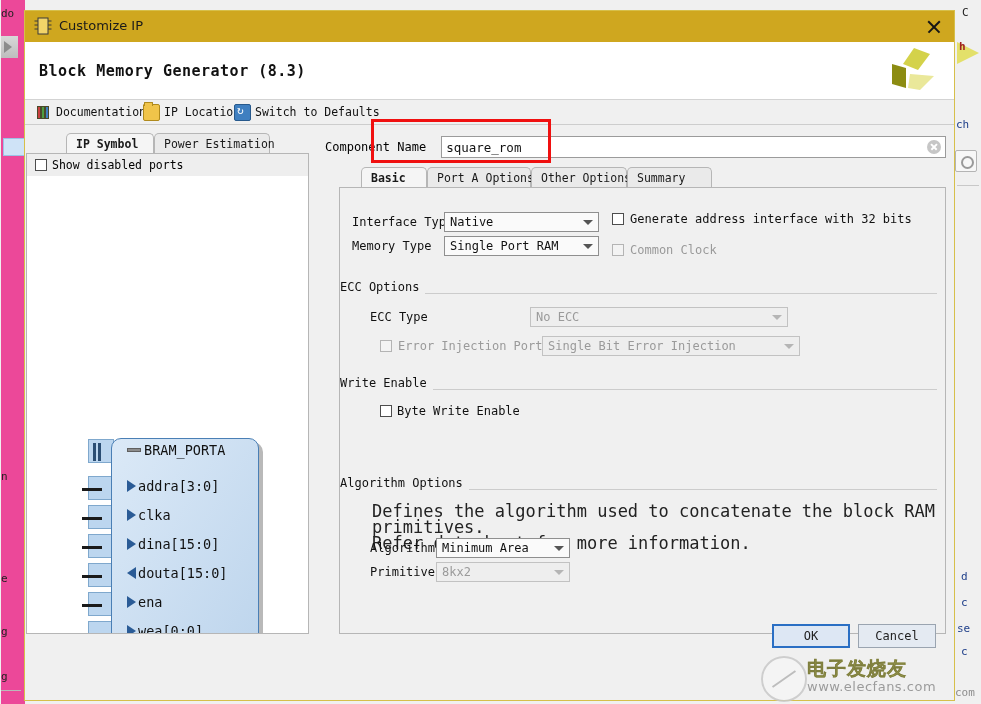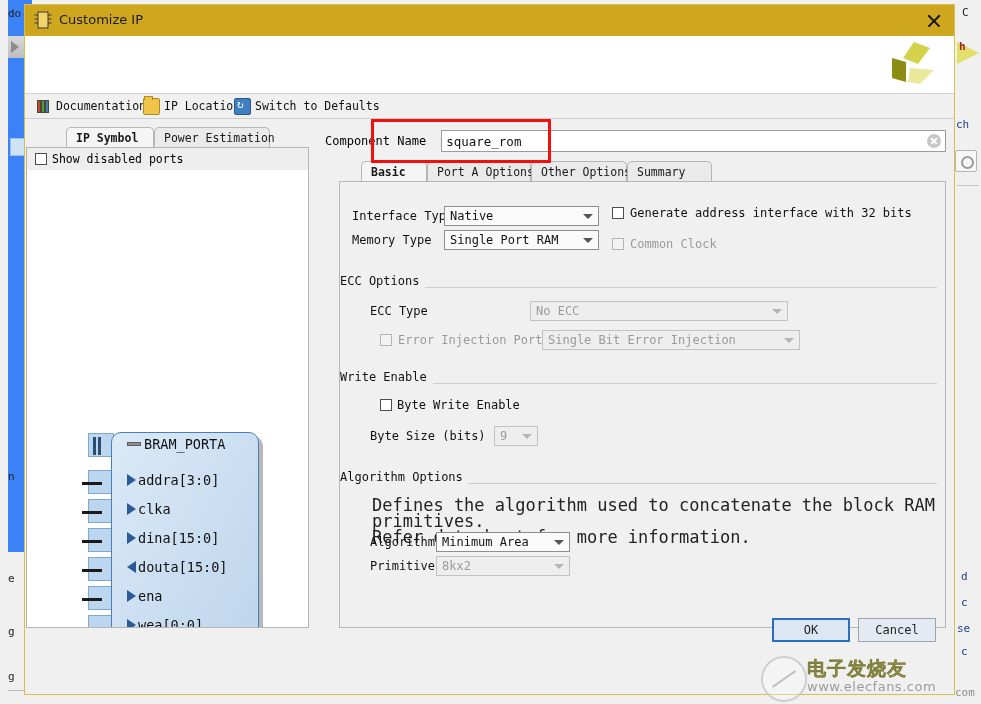--- a/index.html
+++ b/index.html
@@ -4,39 +4,39 @@
 <style>
   html,body{margin:0;padding:0;}
   body{
     width:981px;height:704px;overflow:hidden;position:relative;
     background:#f0f0f0;
     font-family:"DejaVu Sans Mono","Liberation Mono",monospace;
     font-size:12px;color:#000;
   }
 
   
-  #bg-left{position:absolute;left:8px;top:0;width:24px;height:552px;background:#3b82f6;}
+  #bg-left{position:absolute;left:1px;top:0;width:24px;height:704px;background:#ec4899;}
   #bg-right{position:absolute;right:0;top:0;width:26px;height:704px;background:#f0f0f0;}
   .bg-frag{position:absolute;font-size:11px;font-family:"DejaVu Sans Mono",monospace;color:#222;white-space:nowrap;overflow:hidden;}
   .bg-red{color:#a02020;font-weight:bold;}
   .bg-blue{color:#20408a;}
   #bg-arrow{position:absolute;left:0;top:36px;width:17px;height:22px;
     background:linear-gradient(#d8d8d8,#bdbdbd);}
   #bg-arrow:after{content:"";position:absolute;left:3px;top:5px;
     border-left:8px solid #8c8c8c;border-top:6px solid transparent;border-bottom:6px solid transparent;}
   #bg-yellowtri{position:absolute;right:2px;top:42px;width:0;height:0;
     border-left:22px solid #e3e06a;border-top:11px solid transparent;border-bottom:11px solid transparent;}
   #bg-sel{position:absolute;left:2px;top:138px;width:22px;height:16px;background:#cfe3f7;border:1px solid #9cc2e6;}
   #bg-gearbox{position:absolute;right:4px;top:150px;width:20px;height:20px;border:1px solid #b4b4b4;background:#f7f7f7;border-radius:2px;}
   #bg-gearbox:after{content:"";position:absolute;left:5px;top:5px;width:9px;height:9px;border:2px solid #9a9a9a;border-radius:50%;}
   #bg-hline{position:absolute;right:2px;top:185px;width:22px;height:1px;background:#c8c8c8;}
   #bg-hline2{position:absolute;left:0;top:690px;width:20px;height:1px;background:#b9b9b9;}
 
   
-  #dialog{position:absolute;left:24px;top:4px;width:931px;height:691px;
+  #dialog{position:absolute;left:24px;top:10px;width:931px;height:691px;
     border:1px solid #d6bf4a;background:#f0f0f0;box-sizing:border-box;}
 
   
   #titlebar{position:absolute;left:0;top:0;width:100%;height:31px;
     background:#cfa71f;box-sizing:border-box;}
   #titlebar-icon{position:absolute;left:8px;top:5px;width:20px;height:20px;}
   #title-text{position:absolute;left:34px;top:7px;font-size:13px;
     font-family:"DejaVu Sans","Liberation Sans",sans-serif;color:#1a1a1a;}
   #close-btn{position:absolute;right:8px;top:4px;width:24px;height:24px;cursor:pointer;}
   #close-btn:before,#close-btn:after{content:"";position:absolute;left:4px;top:11px;
@@ -207,20 +207,21 @@
         <line x1="15" y1="5" x2="18.5" y2="5" stroke="#3a3a3a" stroke-width="1"></line>
         <line x1="15" y1="9" x2="18.5" y2="9" stroke="#3a3a3a" stroke-width="1"></line>
         <line x1="15" y1="13" x2="18.5" y2="13" stroke="#3a3a3a" stroke-width="1"></line>
       </svg>
     </div>
     <div id="title-text">Customize IP</div>
     <div id="close-btn"></div>
   </div>
 
   <div id="header">
+    <div id="header-title">Block Memory Generator  (8.3)</div>
     <div id="xilinx-logo">
       <svg width="56" height="50" viewBox="0 0 56 50">
         <polygon points="30,2 46,8 34,24 19,18" fill="#d4d24a"></polygon>
         <polygon points="8,18 22,22 22,42 8,38" fill="#8c8c12"></polygon>
         <polygon points="26,28 50,30 36,44 24,42" fill="#eae89a"></polygon>
       </svg>
     </div>
   </div>
 
   <div id="toolbar">
@@ -391,27 +392,20 @@
         </div>
 
         <div class="grp-title" style="left:0px;top:188px;">Write Enable</div>
         <div class="grp-line" style="left:0px;top:201px;right:8px;"></div>
 
         <div class="row" style="left:40px;top:216px;">
           <span class="cb"></span>
           <span class="lbl" style="margin-left:5px;">Byte Write Enable</span>
         </div>
 
-        <div class="row" style="left:30px;top:244px;">
-          <span class="lbl" style="width:124px;">Byte Size (bits)</span>
-          <span class="combo disabled" style="width:44px;">
-            <span>9</span>
-            <span class="arrow"></span>
-          </span>
-        </div>
 
         <div class="grp-title" style="left:0px;top:288px;">Algorithm Options</div>
         <div class="grp-line" style="left:0px;top:301px;right:8px;"></div>
 
         <div class="helptext" style="left:32px;top:315px;">Defines the algorithm used to concatenate the block RAM primitives.
 Refer datasheet for more information.</div>
 
         <div class="row" style="left:30px;top:350px;">
           <span class="lbl" style="width:66px;">Algorithm</span>
           <span class="combo" style="width:134px;">

